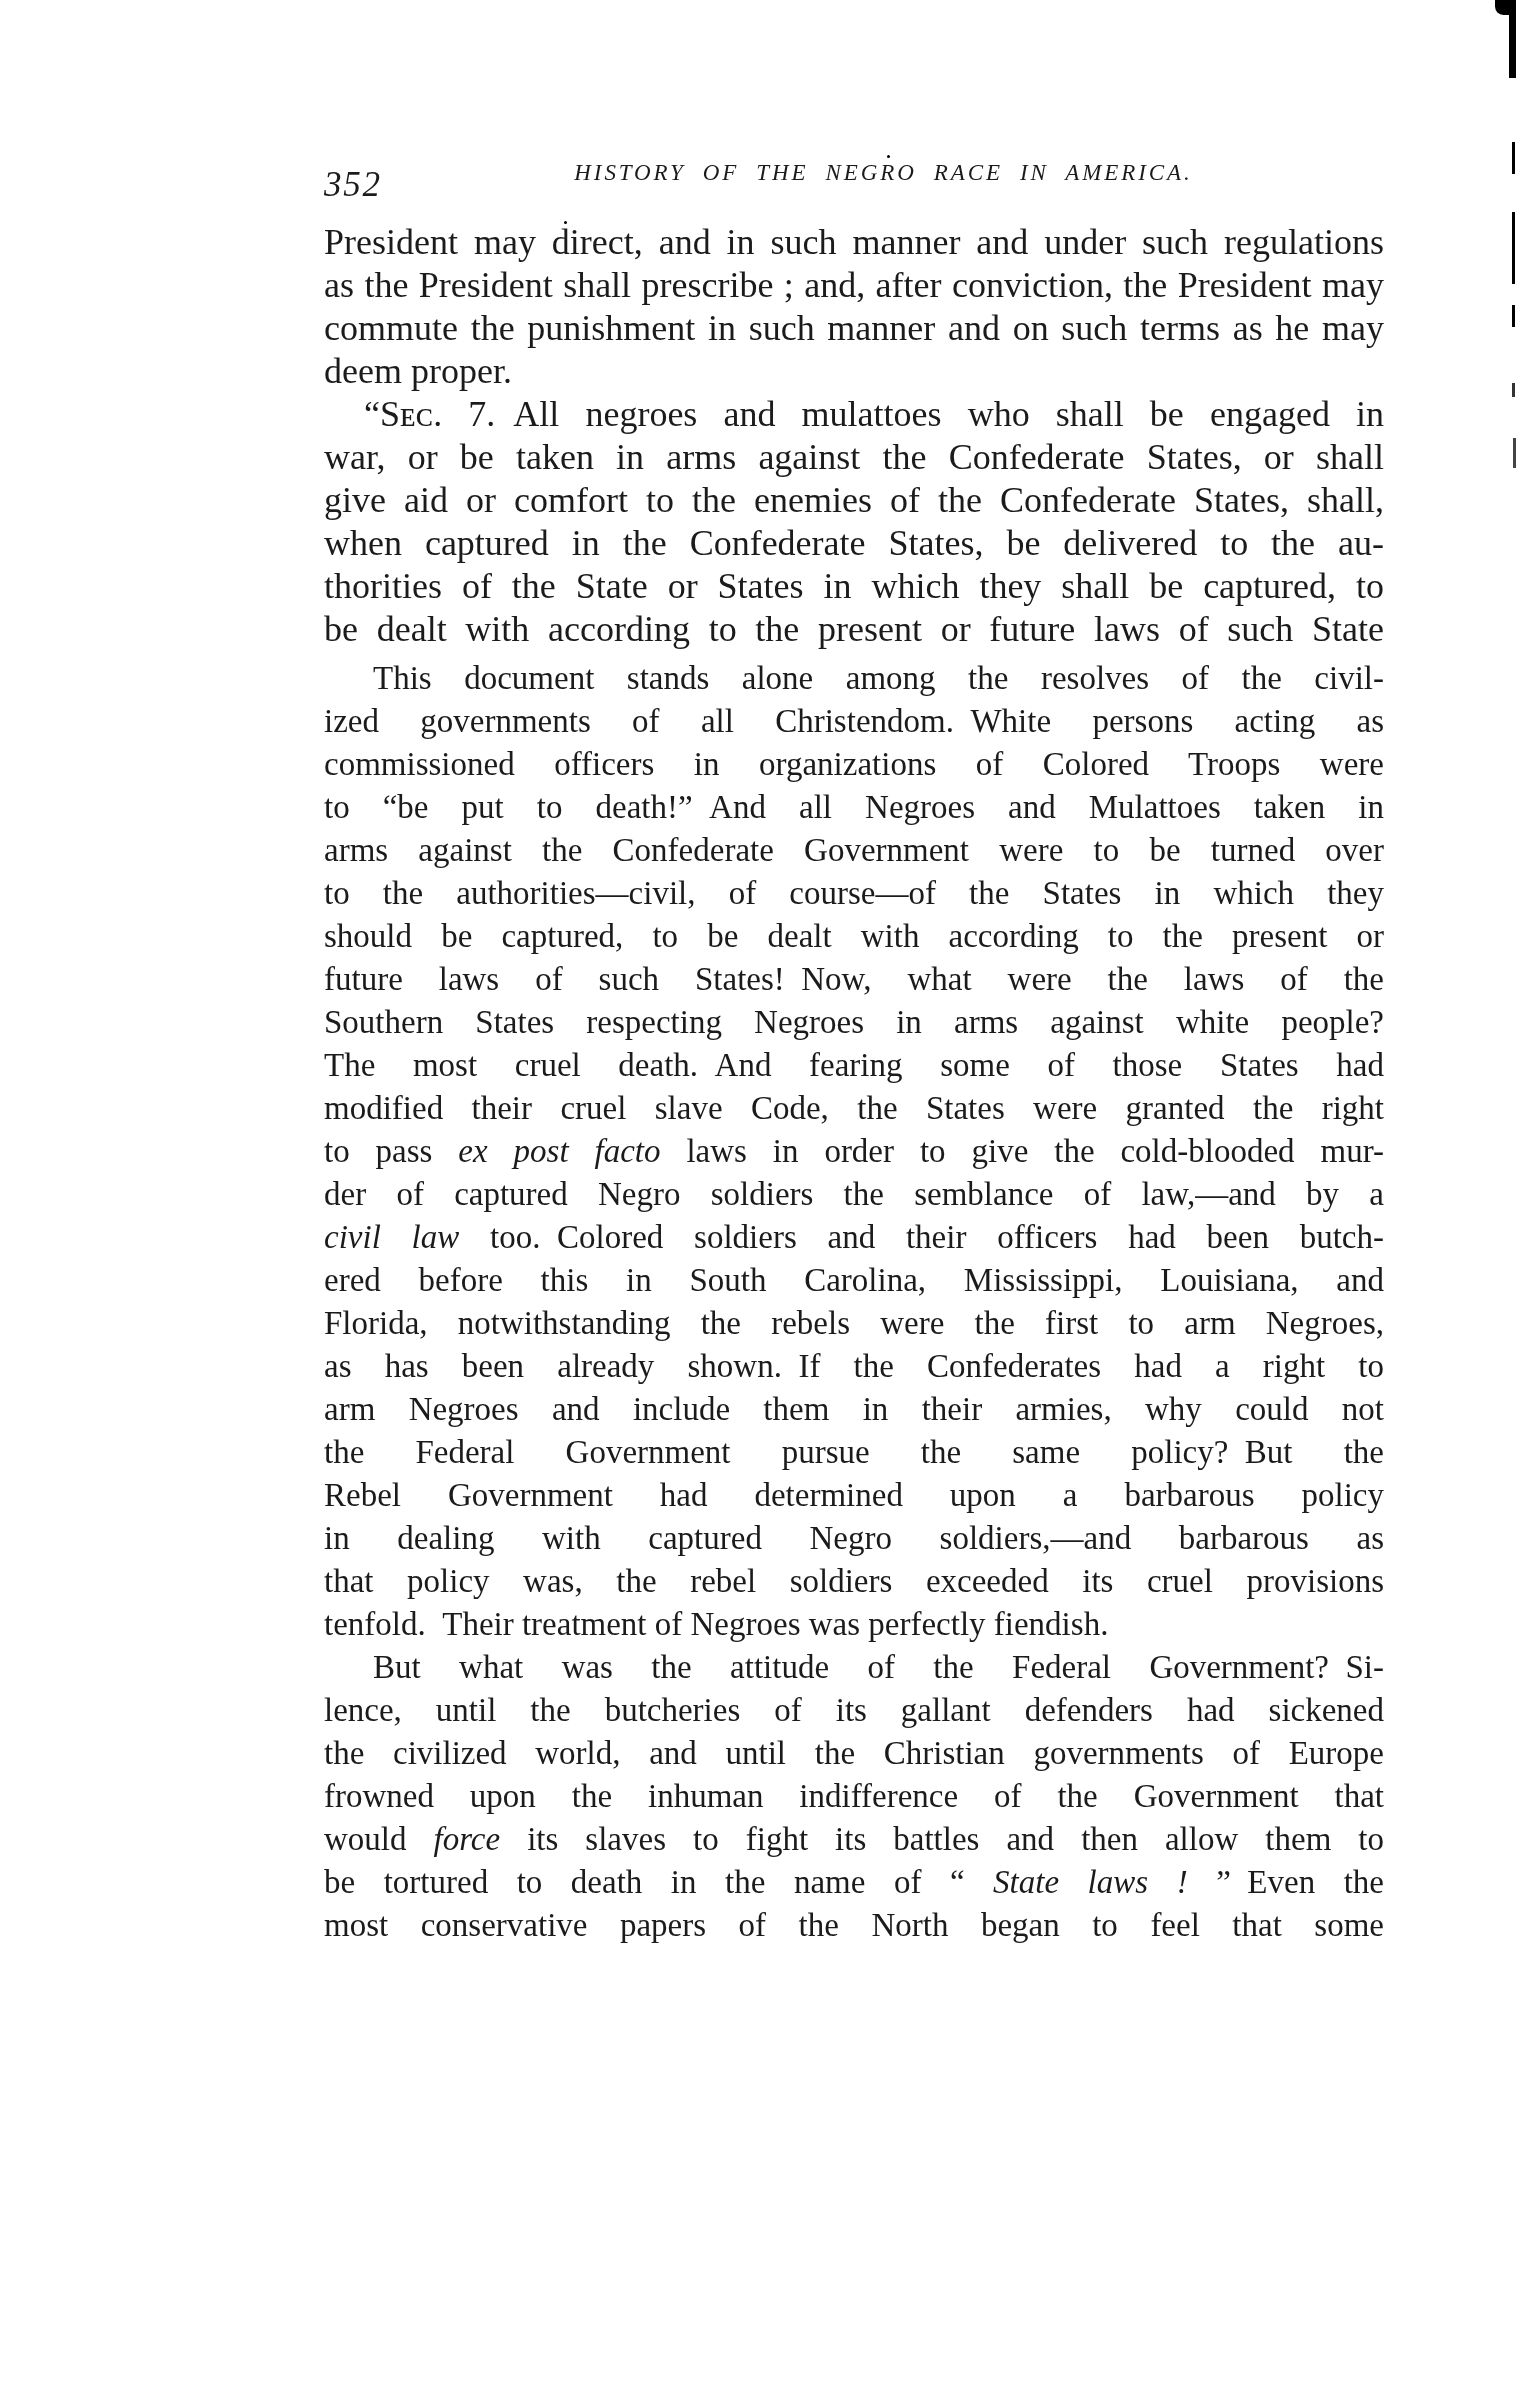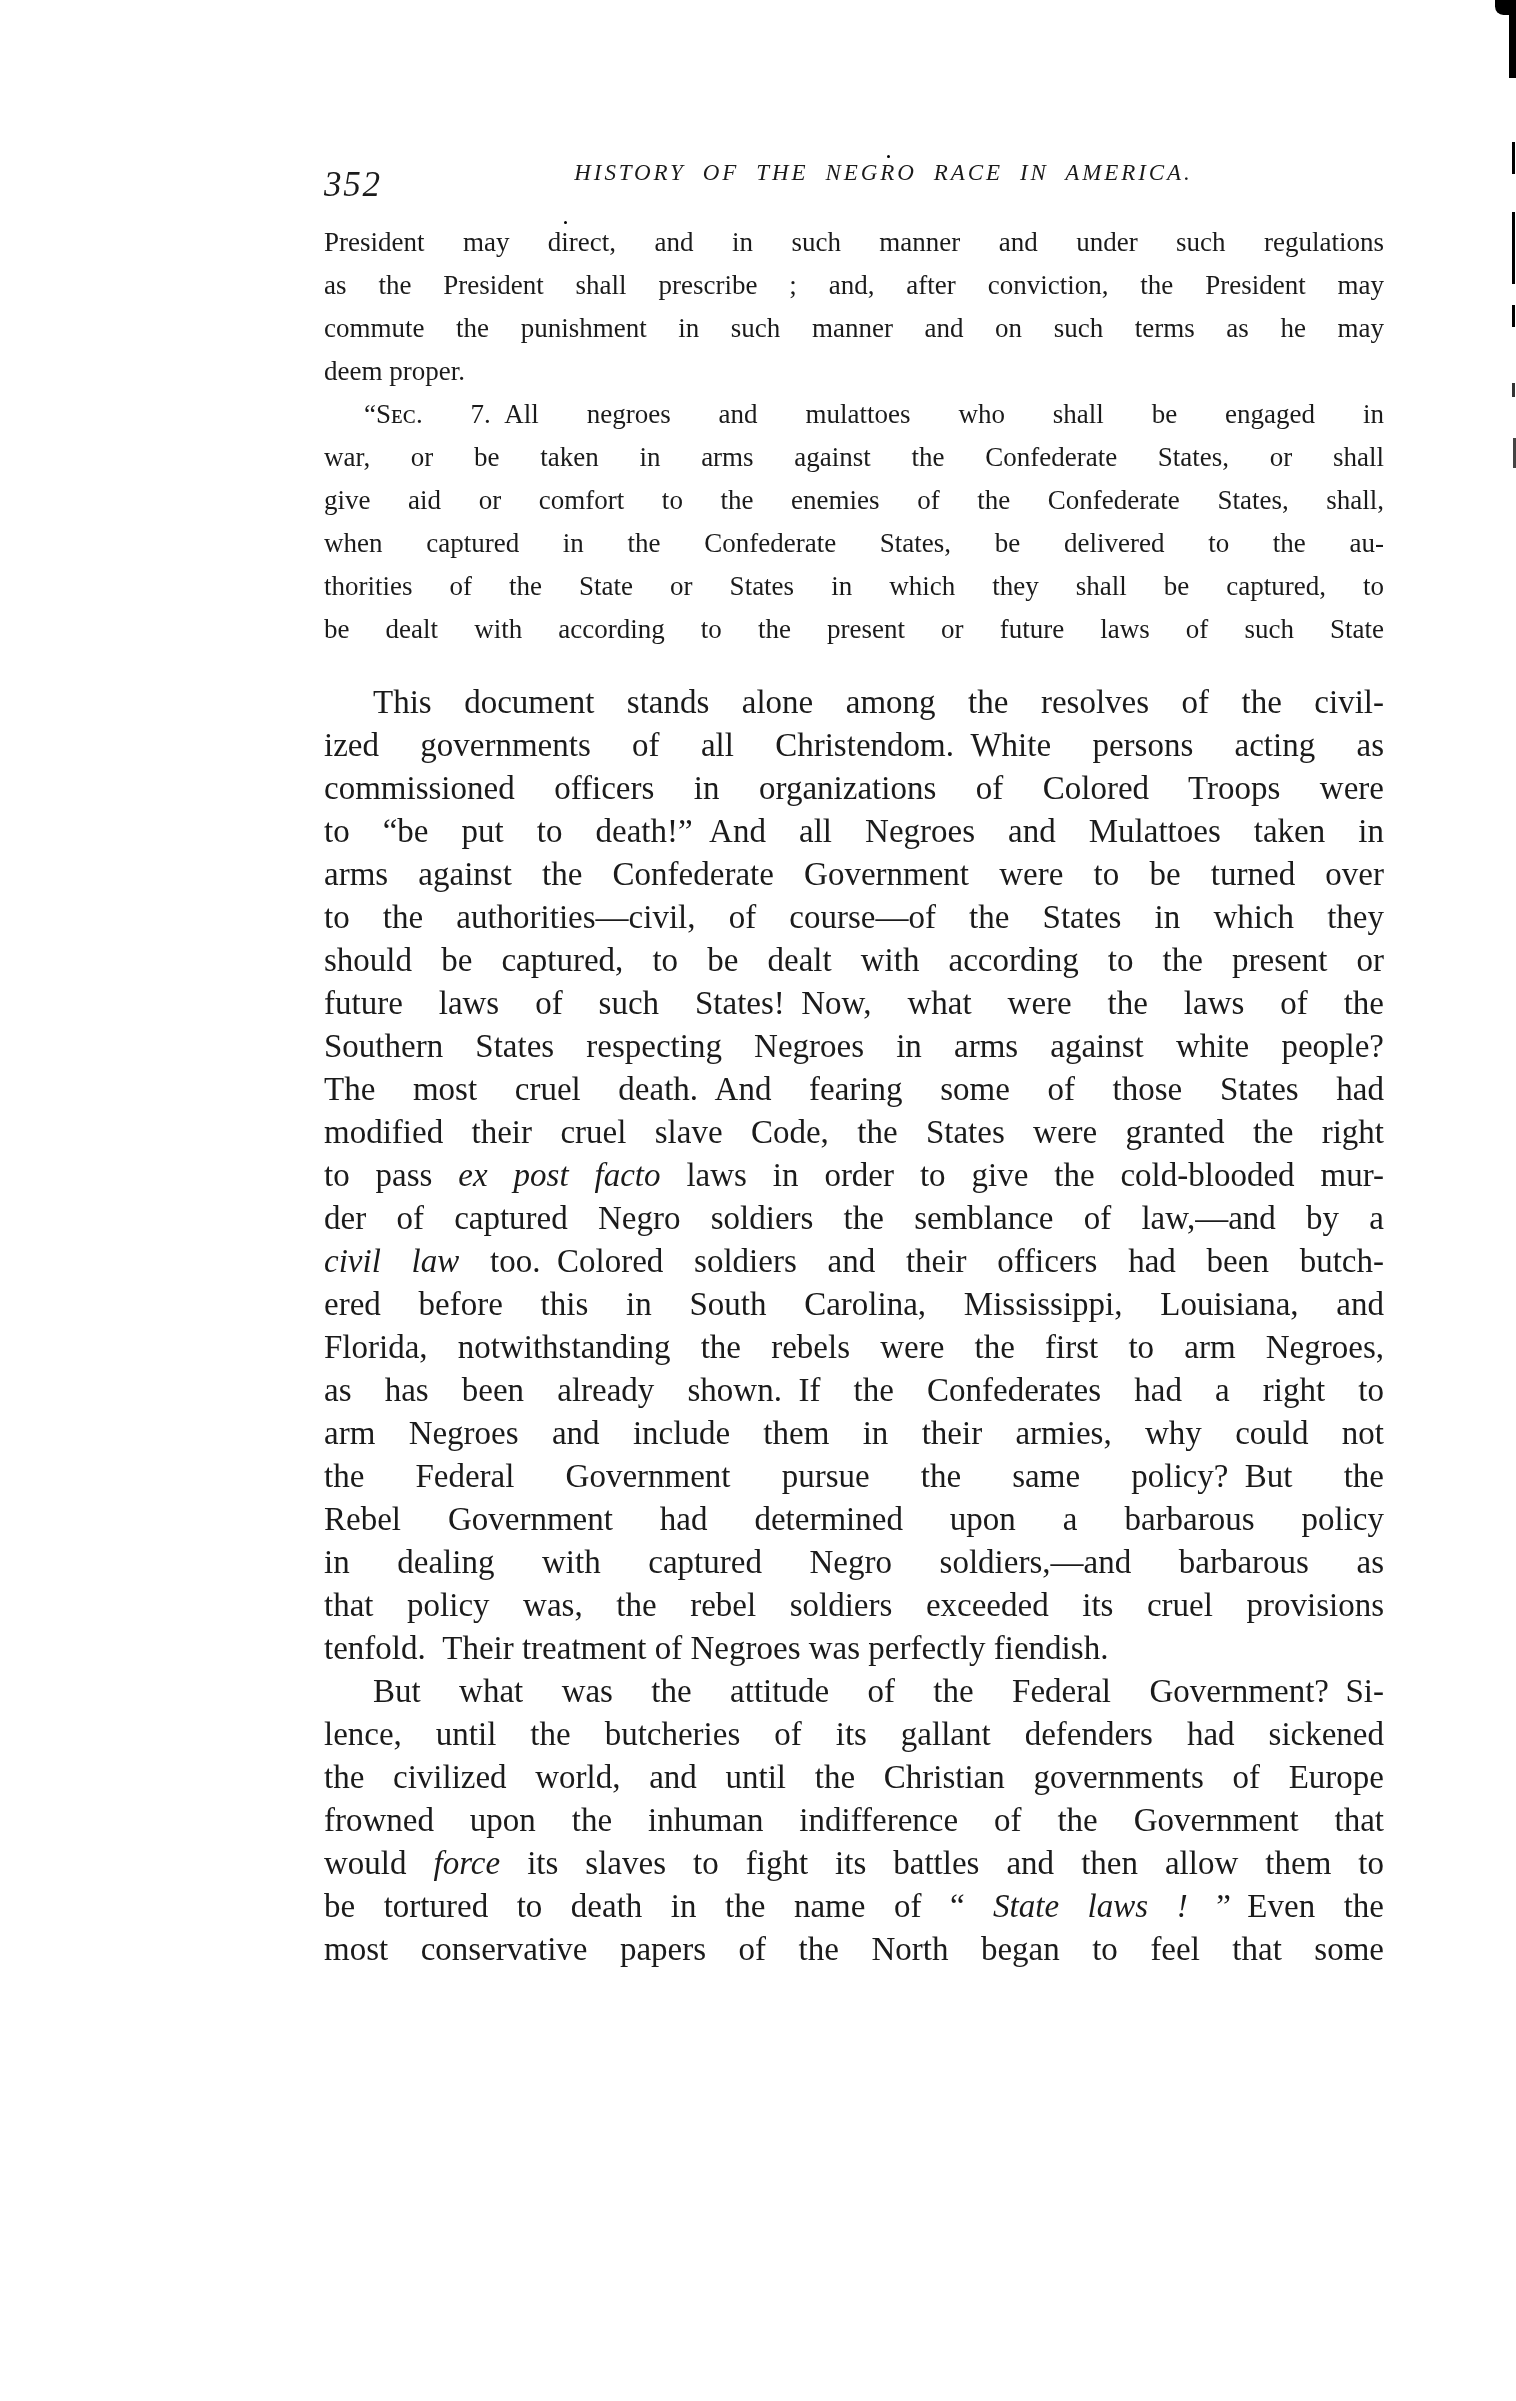--- a/index.html
+++ b/index.html
@@ -11,22 +11,22 @@
   .header{position:absolute;left:324px;top:160px;width:1060px;height:51px;}
   .pagenum{position:absolute;left:0;top:5px;font-size:35px;letter-spacing:1.7px;
            font-style:italic;}
   .runtitle{display:block;text-align:center;padding-left:59px;
             font-style:italic;font-size:23px;letter-spacing:2.9px;word-spacing:8.4px;
             white-space:nowrap;}
 
   
   .text-block{position:absolute;left:324px;top:221px;width:1060px;}
   .para{margin:0;}
-  .para.gap{margin-top:30px;}
-  .quote{font-size:27px;line-height:43px;}
+  .para.gap{margin-top:6px;}
+  .quote{font-size:36px;line-height:43px;}
   .body{font-size:33px;line-height:43px;}
   .line{text-align:justify;text-align-last:justify;}
   .line.last{text-align:justify;text-align-last:left;}
   .quote .line.first{text-indent:40px;}
   .body .line.first{text-indent:49px;}
   .line i{font-style:italic;}
 
   
   .artifact{position:absolute;background:#000;}
   .a-corner{right:0;top:0;width:22px;height:15px;border-radius:0 0 0 8.4px;}

